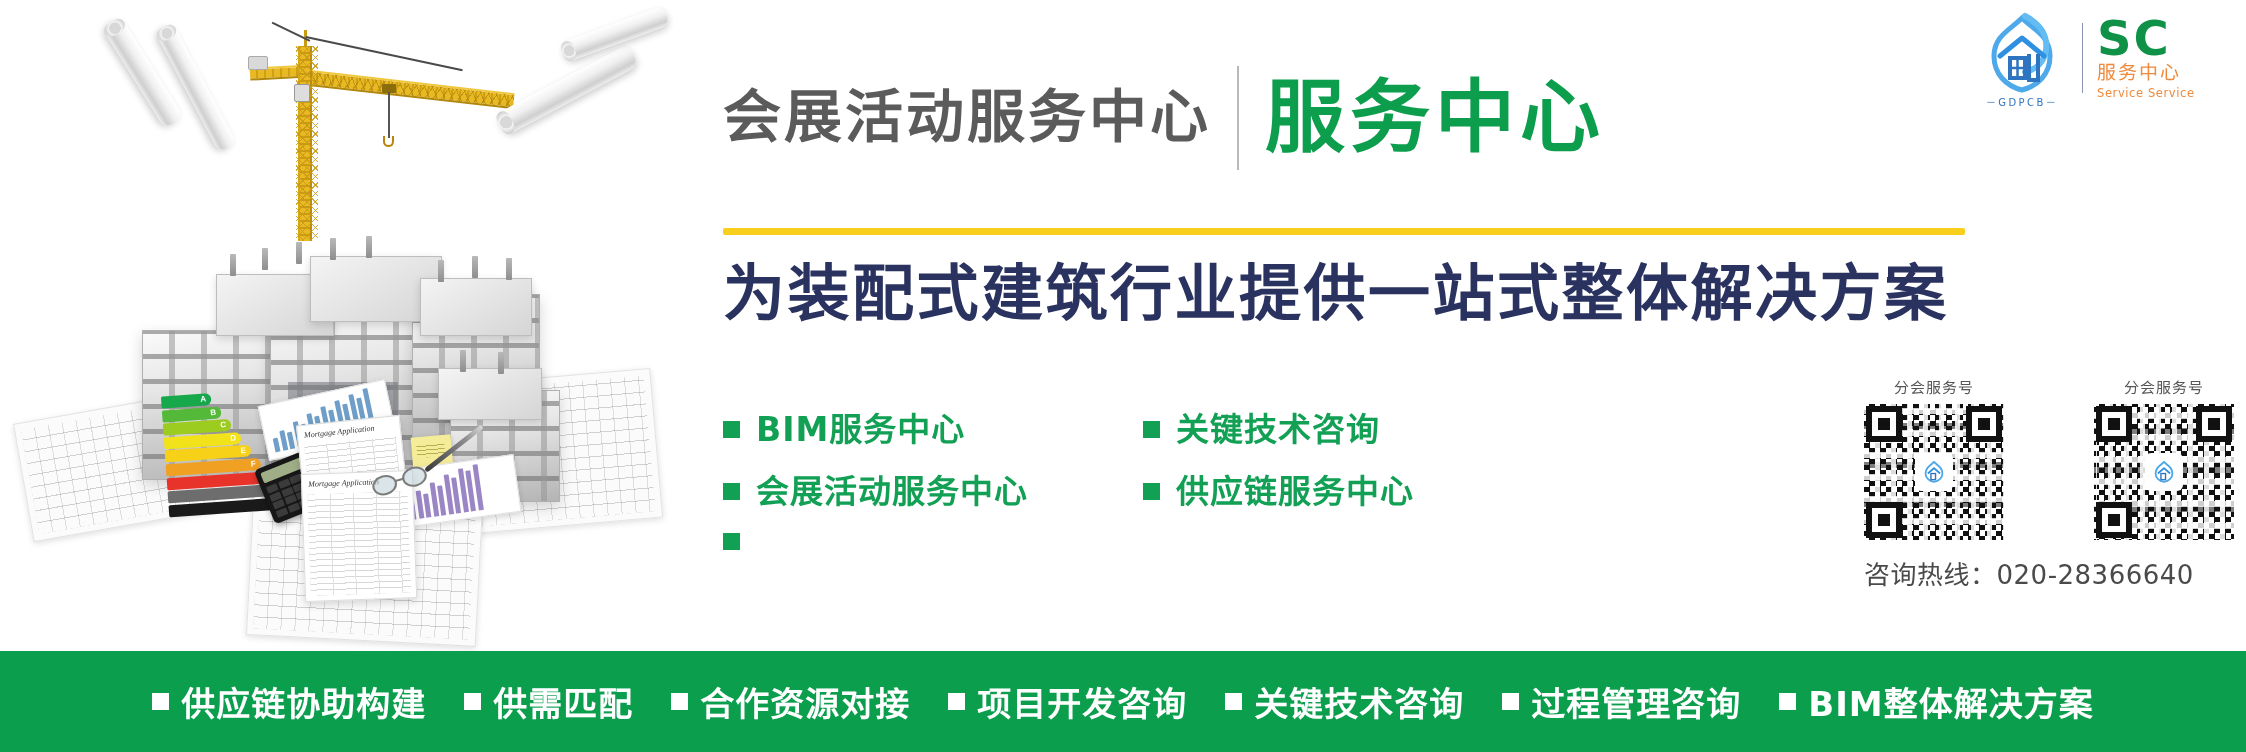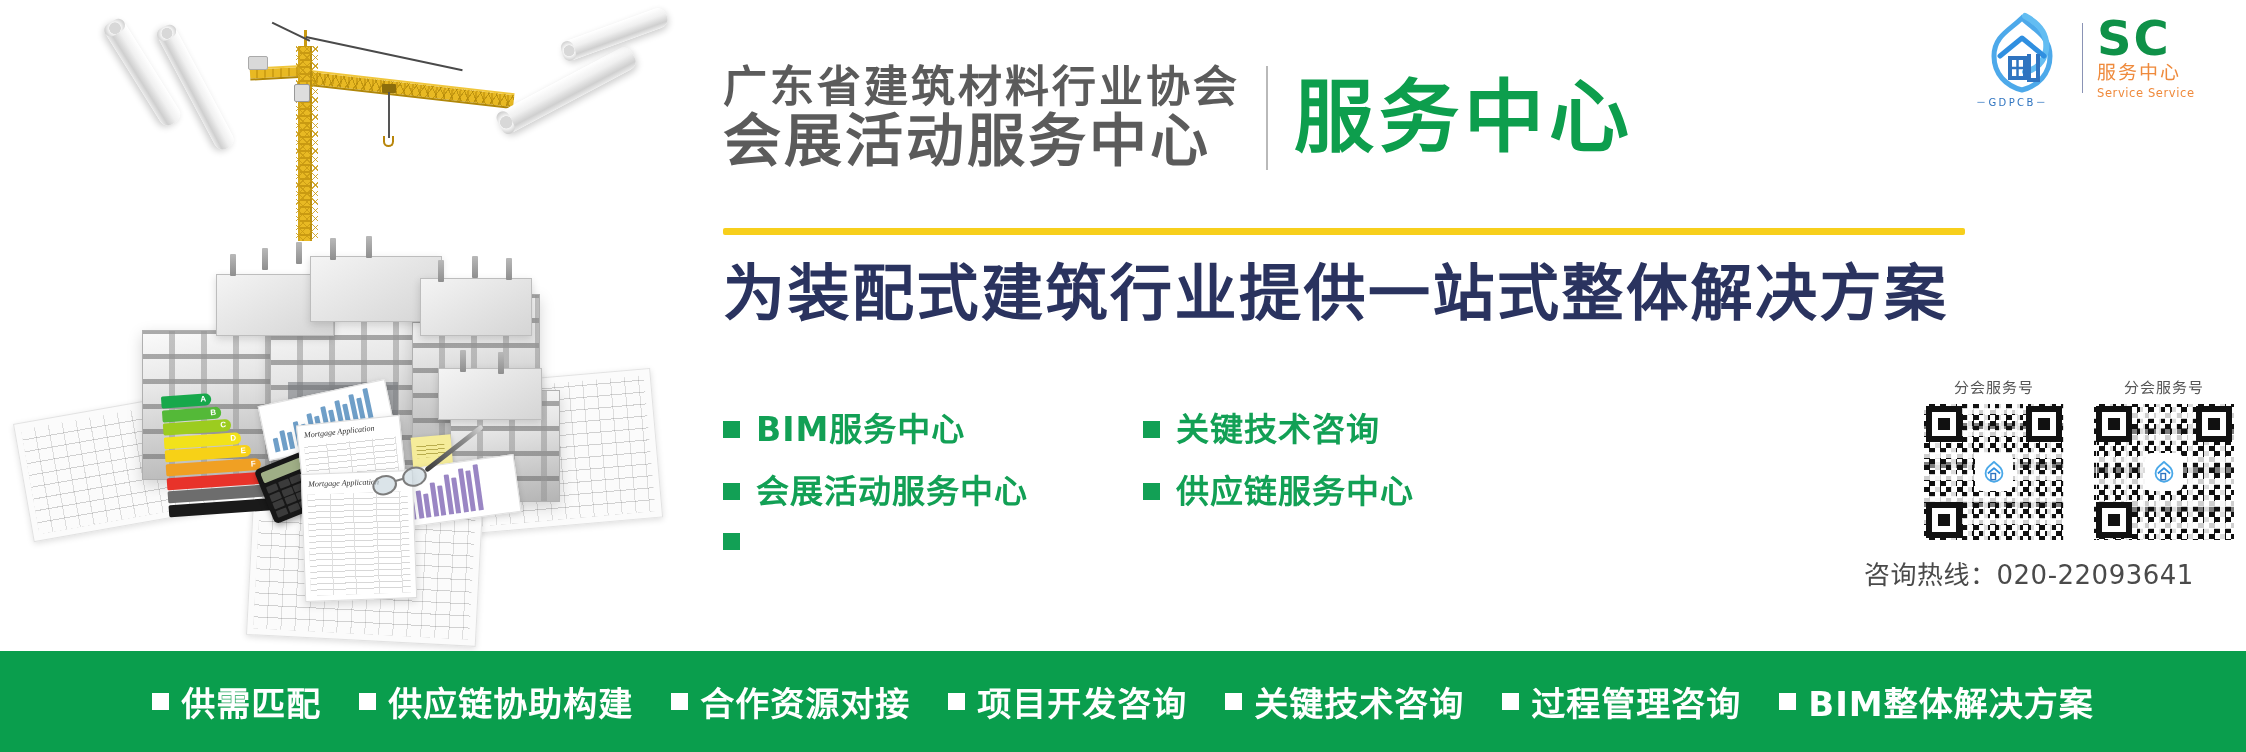--- a/index.html
+++ b/index.html
@@ -141,21 +141,21 @@
   
   .logo{position:absolute;right:18px;top:8px;width:252px;height:100px;display:flex;align-items:center;gap:14px;}
   .logo-mark{position:relative;width:92px;height:96px;}
   .logo-divider{width:1px;height:70px;background:#8a93b5;}
   .logo-text{display:flex;flex-direction:column;align-items:flex-start;}
   .logo-sc{font-size:48px;font-weight:bold;color:#0f9148;line-height:.95;letter-spacing:2px;
     font-family:"DejaVu Sans",sans-serif;}
   .logo-cn{font-size:19px;color:#ef8a3c;letter-spacing:2px;line-height:1.2;margin-top:1px;}
   .logo-en{font-size:11.5px;color:#ef8a3c;letter-spacing:.6px;margin-top:1px;
     font-family:"DejaVu Sans",sans-serif;}
-  .gdpcb{position:absolute;left:0;right:0;bottom:-3px;text-align:left;font-size:10px;
+  .gdpcb{position:absolute;left:0;right:0;bottom:-3px;text-align:center;font-size:10px;
     color:#2f74c0;letter-spacing:2.4px;font-family:"DejaVu Sans",sans-serif;}
 
   
   .hdr{position:absolute;left:723px;top:40px;width:1250px;height:155px;display:flex;align-items:center;}
   .hdr-left{display:flex;flex-direction:column;justify-content:center;}
   .assoc-line1{font-size:44px;font-weight:bold;color:#5b5b5b;letter-spacing:3px;line-height:1.08;
     font-family:"DejaVu Sans","Liberation Sans",sans-serif;}
   .assoc-line2{font-size:58px;font-weight:bold;color:#5b5b5b;letter-spacing:3px;line-height:1.05;
     font-family:"DejaVu Sans","Liberation Sans",sans-serif;}
   .hdr-sep{width:2px;height:104px;background:#b9b9b9;margin:0 26px;}
@@ -172,21 +172,21 @@
 
   
   .services{position:absolute;left:723px;top:410px;width:1080px;
     display:grid;grid-template-columns:420px 420px;column-gap:0;row-gap:22px;}
   .svc{display:flex;align-items:center;gap:16px;font-size:33px;color:#12a055;font-weight:600;
     letter-spacing:1px;line-height:1.2;font-family:"DejaVu Sans","Liberation Sans",sans-serif;}
   .svc .bullet{width:17px;height:17px;background:#12a055;flex:none;display:block;}
 
   
   .qrblock{position:absolute;left:1864px;top:376px;width:370px;}
-  .qr-row{display:flex;gap:30px;justify-content:flex-end;}
+  .qr-row{display:flex;gap:30px;justify-content:space-between;}
   .qr-item{width:140px;text-align:center;}
   .qr-cap{font-size:15px;color:#555;letter-spacing:1px;margin-bottom:7px;
     font-family:"DejaVu Sans","Liberation Sans",sans-serif;}
   .qr-code{position:relative;width:140px;height:136px;background:#fff;
     background-image:
       repeating-conic-gradient(#111 0% 25%, #ffffff 0% 50%);
     background-size:11px 11px;}
   .qr-noise{position:absolute;inset:0;
     background:
       repeating-linear-gradient(90deg, rgba(255,255,255,.0) 0 11px, rgba(255,255,255,.85) 11px 16px),
@@ -394,21 +394,20 @@
     <div class="logo-divider"></div>
     <div class="logo-text">
       <div class="logo-sc">SC</div>
       <div class="logo-cn">服务中心</div>
       <div class="logo-en">Service Service</div>
     </div>
   </div>
 
   <div class="hdr">
     <div class="hdr-left">
-      <div class="assoc-line1">广东省建筑材料行业协会</div>
       <div class="assoc-line2">会展活动服务中心</div>
     </div>
     <div class="hdr-sep"></div>
     <div class="hdr-right">服务中心</div>
   </div>
 
   <div class="gold-rule"></div>
 
   <div class="tagline">为装配式建筑行业提供一站式整体解决方案</div>
 
@@ -462,34 +461,34 @@
           <div class="qr-logo">
             <svg viewBox="0 0 34 34" width="26" height="26" aria-hidden="true">
               <path d="M17 4 C11 9 6 12 6 19 C6 25 11 29 17 30 C23 29 28 25 28 19 C28 12 23 9 17 4 Z" fill="none" stroke="#4aa8e8" stroke-width="2.4"></path>
               <path d="M9 19 L17 12 L25 19" fill="none" stroke="#2f8fe0" stroke-width="2.4" stroke-linejoin="round"></path>
               <rect x="13" y="19" width="6" height="8" fill="none" stroke="#2f74c0" stroke-width="1.8"></rect>
             </svg>
           </div>
         </div>
       </div>
     </div>
-    <div class="hotline">咨询热线：020-22093641</div>
+    <div class="hotline">咨询热线：020-28366640</div>
   </div>
 
   <div class="footer">
     <div class="f-item">
       <span class="bullet"></span>
+      <span>供应链协助构建</span>
+    </div>
+    <div class="f-item">
+      <span class="bullet"></span>
       <span>供需匹配</span>
     </div>
     <div class="f-item">
       <span class="bullet"></span>
-      <span>供应链协助构建</span>
-    </div>
-    <div class="f-item">
-      <span class="bullet"></span>
       <span>合作资源对接</span>
     </div>
     <div class="f-item">
       <span class="bullet"></span>
       <span>项目开发咨询</span>
     </div>
     <div class="f-item">
       <span class="bullet"></span>
       <span>关键技术咨询</span>
     </div>

